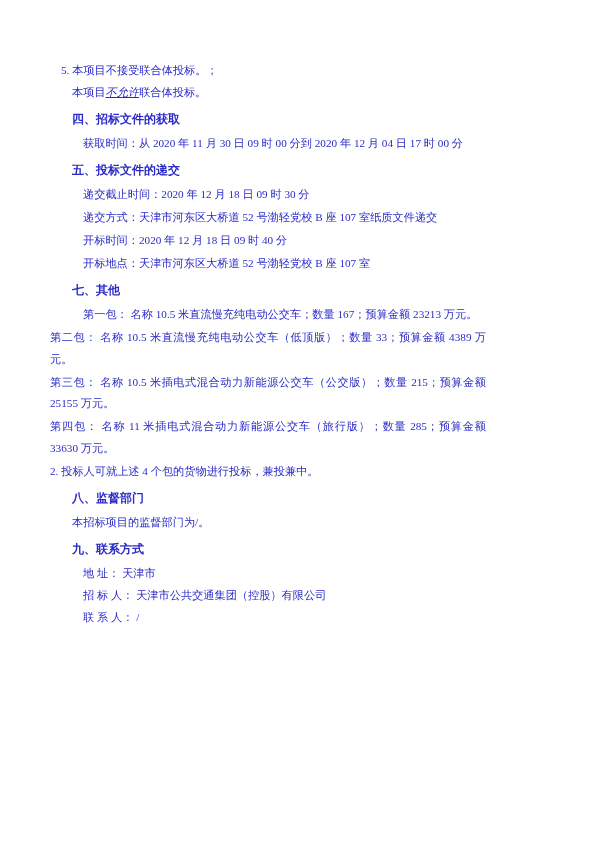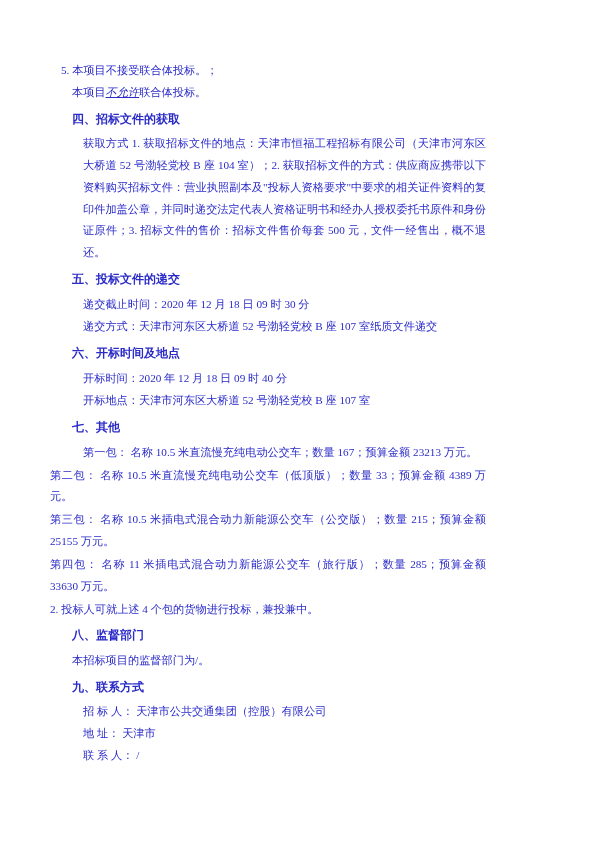--- a/index.html
+++ b/index.html
@@ -60,30 +60,29 @@
   <div class="doc">
 
     <p class="p item-num">5. 本项目不接受联合体投标。；</p>
 
     <p class="p indent2">
       <span>本项目</span><span class="italic-u">不允许</span><span>联合体投标。</span>
     </p>
 
     <h2 class="heading">四、招标文件的获取</h2>
 
+    <p class="p indent3">获取时间：从 2020 年 11 月 30 日  09 时 00 分到 2020 年 12 月 04 日  17 时 00 分</p>
 
-    <p class="p indent3" style="text-indent:0;">获取方式 1. 获取招标文件的地点：天津市恒福工程招标有限公司（天津市河东区大桥道 52 号渤轻党校 B 座 104 室）；2. 获取招标文件的方式：供应商应携带以下资料购买招标文件：营业执照副本及"投标人资格要求"中要求的相关证件资料的复印件加盖公章，并同时递交法定代表人资格证明书和经办人授权委托书原件和身份证原件；3. 招标文件的售价：招标文件售价每套 500 元，文件一经售出，概不退还。</p>
 
     <h2 class="heading">五、投标文件的递交</h2>
 
     <p class="p indent3">递交截止时间：2020 年 12 月 18 日  09 时 30 分</p>
 
     <p class="p indent3">递交方式：天津市河东区大桥道 52 号渤轻党校 B 座 107 室纸质文件递交</p>
 
-    <h2 class="heading">六、开标时间及地点</h2>
 
     <p class="p indent3">开标时间：2020 年 12 月 18 日  09 时 40 分</p>
 
     <p class="p indent3">开标地点：天津市河东区大桥道 52 号渤轻党校 B 座 107 室</p>
 
     <h2 class="heading">七、其他</h2>
 
     <p class="p indent3">第一包：  名称 10.5 米直流慢充纯电动公交车；数量 167；预算金额 23213 万元。</p>
     <p class="p">第二包：  名称 10.5 米直流慢充纯电动公交车（低顶版）；数量 33；预算金额 4389 万元。</p>
     <p class="p">第三包：  名称 10.5 米插电式混合动力新能源公交车（公交版）；数量 215；预算金额 25155 万元。</p>
@@ -91,27 +90,27 @@
 
     <p class="p">2. 投标人可就上述 4 个包的货物进行投标，兼投兼中。</p>
 
     <h2 class="heading">八、监督部门</h2>
 
     <p class="p indent2">本招标项目的监督部门为/。</p>
 
     <h2 class="heading">九、联系方式</h2>
 
     <p class="p contact-row">
-      <span>招  标  人：</span>
-      <span>天津市公共交通集团（控股）有限公司</span>
+      <span>地        址：</span>
+      <span>天津市</span>
     </p>
 
     <p class="p contact-row">
-      <span>地        址：</span>
-      <span>天津市</span>
+      <span>招  标  人：</span>
+      <span>天津市公共交通集团（控股）有限公司</span>
     </p>
 
     <p class="p contact-row">
       <span>联  系  人：</span>
       <span>/</span>
     </p>
 
   </div>
 </div>
 

